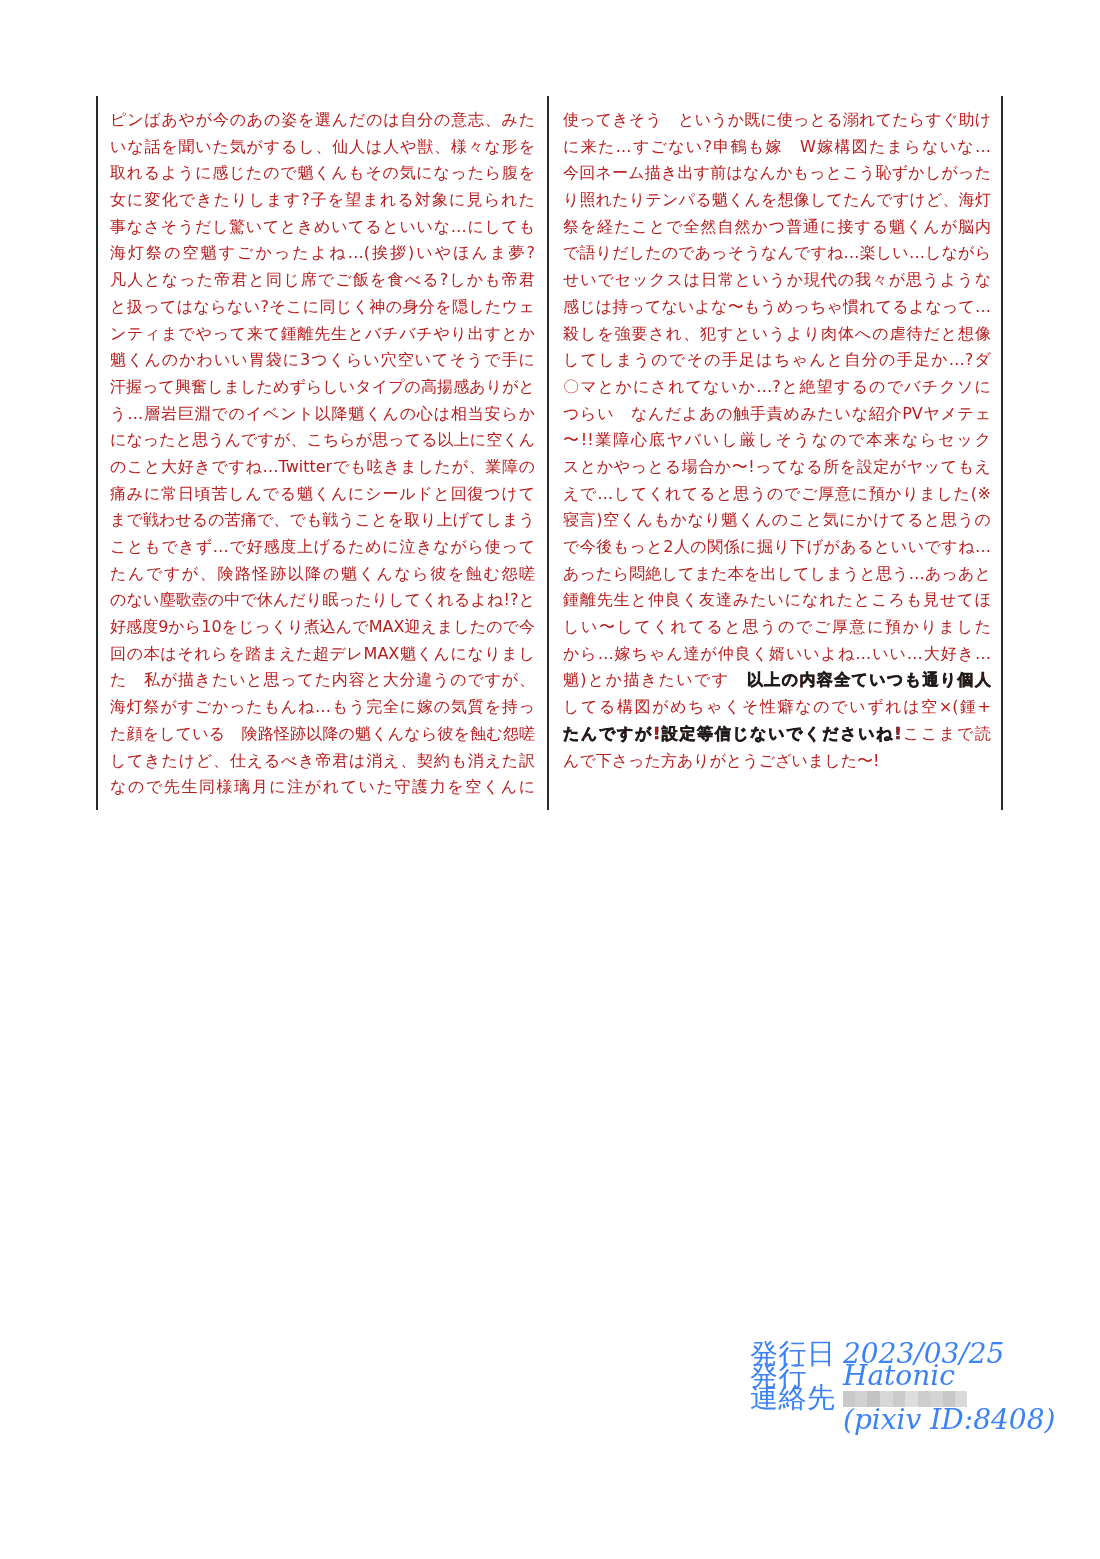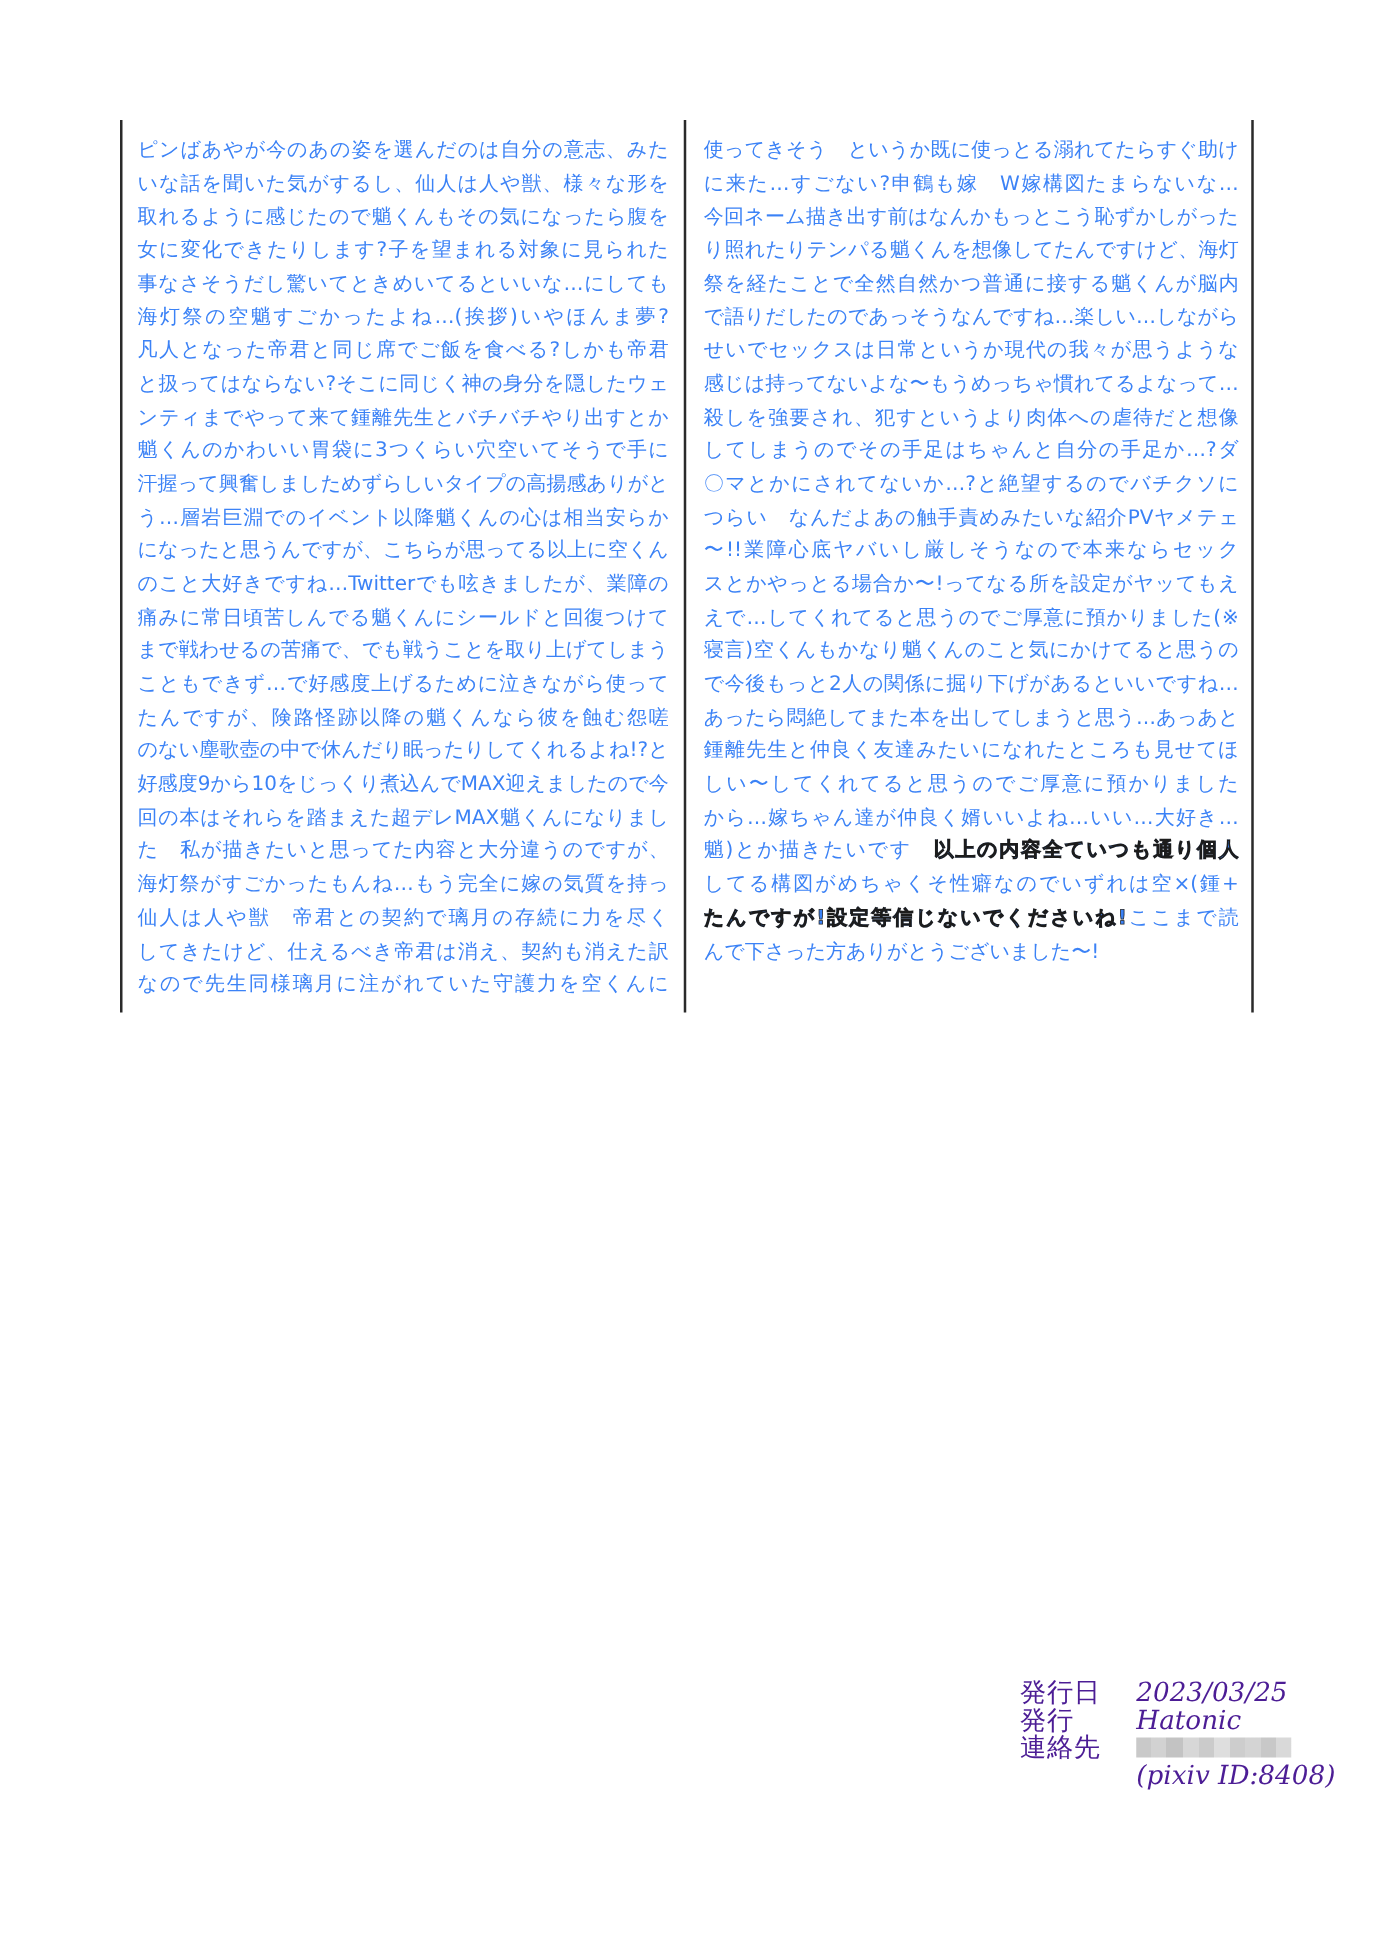--- a/index.html
+++ b/index.html
@@ -35,38 +35,38 @@
   .col-right { left: 563px; width: 428px; }
 
   .tline {
     height: 26.7px;
     line-height: 26.7px;
     font-size: 16px;
     letter-spacing: 0;
     text-align: justify;
     text-align-last: justify;
     overflow: hidden;
-    color: #3b82f6;
+    color: #b91c1c;
   }
   .tline.nojust {
     text-align: center;
     text-align-last: left;
   }
   .tline .bold {
     font-weight: 700;
     -webkit-text-stroke: 0.6px #1c1c1c;
   }
 
   .colophon {
     position: absolute;
-    left: 816px;
+    left: 750px;
     top: 1343px;
     font-family: "DejaVu Serif", serif;
-    font-size: 21px;
-    color: #4c1d95;
+    font-size: 28px;
+    color: #3b82f6;
   }
   .crow {
     display: flex;
     height: 22px;
     line-height: 22px;
     align-items: flex-start;
   }
   .clabel {
     width: 93px;
     letter-spacing: 0.5px;
@@ -113,21 +113,21 @@
       <div class="tline"><span>のこと大好きですね…Twitterでも呟きましたが、業障の</span></div>
       <div class="tline"><span>痛みに常日頃苦しんでる魈くんにシールドと回復つけて</span></div>
       <div class="tline"><span>まで戦わせるの苦痛で、でも戦うことを取り上げてしまう</span></div>
       <div class="tline"><span>こともできず…で好感度上げるために泣きながら使って</span></div>
       <div class="tline"><span>たんですが、険路怪跡以降の魈くんなら彼を蝕む怨嗟</span></div>
       <div class="tline"><span>のない塵歌壺の中で休んだり眠ったりしてくれるよね!?と</span></div>
       <div class="tline"><span>好感度9から10をじっくり煮込んでMAX迎えましたので今</span></div>
       <div class="tline"><span>回の本はそれらを踏まえた超デレMAX魈くんになりまし</span></div>
       <div class="tline"><span>た　私が描きたいと思ってた内容と大分違うのですが、</span></div>
       <div class="tline"><span>海灯祭がすごかったもんね…もう完全に嫁の気質を持っ</span></div>
-      <div class="tline"><span>仙人は人や獣　帝君との契約で璃月の存続に力を尽く</span></div>
+      <div class="tline"><span>た顔をしている　険路怪跡以降の魈くんなら彼を蝕む怨嗟</span></div>
       <div class="tline"><span>してきたけど、仕えるべき帝君は消え、契約も消えた訳</span></div>
       <div class="tline"><span>なので先生同様璃月に注がれていた守護力を空くんに</span></div>
     </div>
   <div class="col col-right" id="col-right">
       <div class="tline"><span>使ってきそう　というか既に使っとる溺れてたらすぐ助け</span></div>
       <div class="tline"><span>に来た…すごない?申鶴も嫁　W嫁構図たまらないな…</span></div>
       <div class="tline"><span>今回ネーム描き出す前はなんかもっとこう恥ずかしがった</span></div>
       <div class="tline"><span>り照れたりテンパる魈くんを想像してたんですけど、海灯</span></div>
       <div class="tline"><span>祭を経たことで全然自然かつ普通に接する魈くんが脳内</span></div>
       <div class="tline"><span>で語りだしたのであっそうなんですね…楽しい…しながら</span></div>

